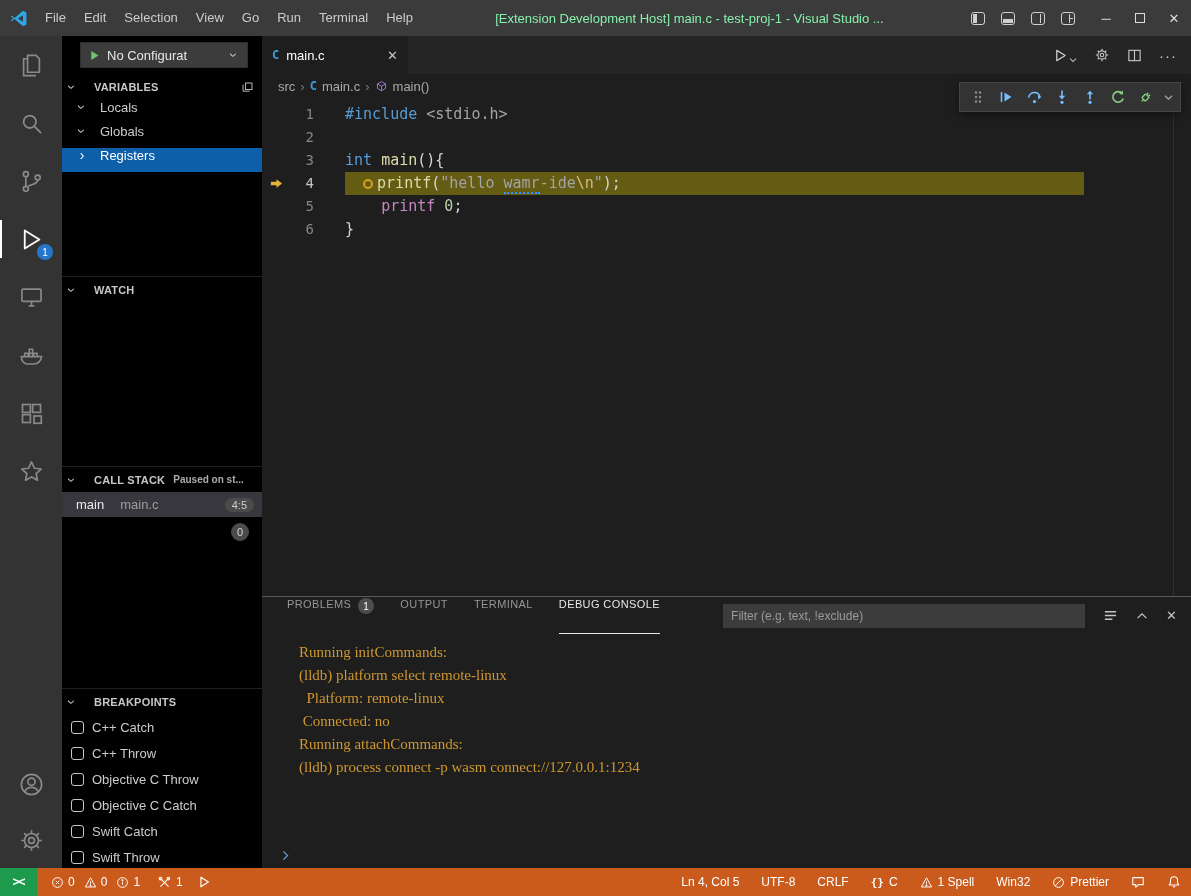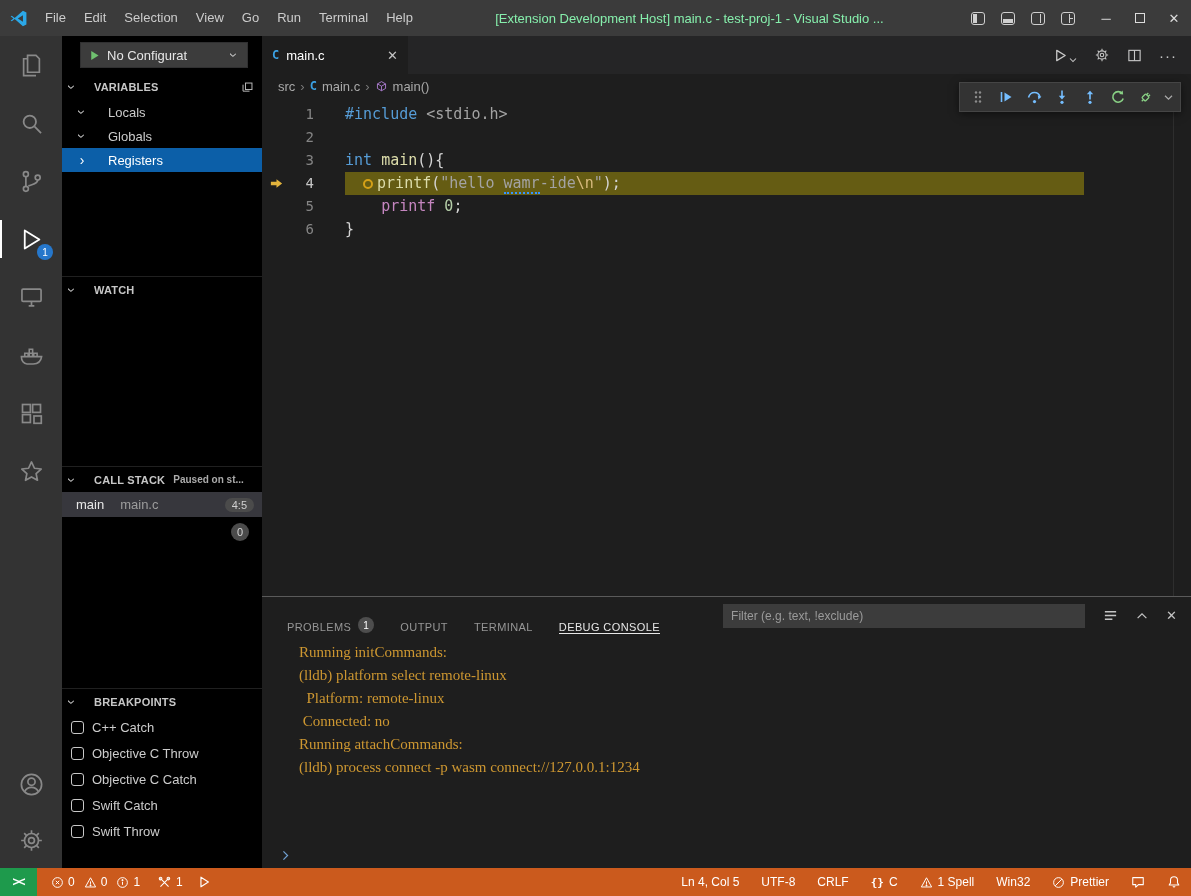--- a/index.html
+++ b/index.html
@@ -42,21 +42,21 @@
   .sb-top{height:38px;display:flex;align-items:center;padding:0 14px 0 18px;flex:none}
   .config-box{flex:1;height:26px;background:#3c3c3c;border:1px solid #303031;display:flex;align-items:center;padding:0 7px;gap:6px;color:#e6e6e6}
   .config-box .lbl{flex:1;white-space:nowrap;overflow:hidden}
   .chev{display:inline-block;width:12px;text-align:center;color:#c5c5c5;font-size:14px;line-height:1;font-weight:normal}
   .chev.down{transform:rotate(90deg)}
   .sec-hdr{height:26px;display:flex;align-items:center;padding:0 8px 0 4px;font-size:11px;font-weight:bold;color:#c7c7c7;flex:none}
   .sec-hdr.bordered{border-top:1px solid rgba(128,128,128,.25)}
   .sec-hdr .ttl{margin-left:16px;letter-spacing:.2px}
   .hdr-note{margin-left:8px;font-size:10px;color:#ababab;white-space:nowrap;overflow:hidden}
   .hdr-icon{margin-left:auto;color:#bbbbbb}
-  .tree-row{height:24px;display:flex;align-items:center;padding-left:14px;color:#cccccc;flex:none;gap:20px}
+  .tree-row{height:24px;display:flex;align-items:flex-start;padding-left:14px;color:#cccccc;flex:none;gap:12px}
   .tree-row.selected{background:#0c5fa8;color:#fff}
   .tree-row.selected .chev{color:#fff}
   .f1{height:104px;flex:none}.f2{height:164px;flex:none}.f3{height:147px;flex:none}
   .cs-row{height:25px;display:flex;align-items:center;background:#37373d;padding:0 8px 0 14px;flex:none}
   .cs-name{color:#e8e8e8}
   .cs-file{color:#9d9d9d;margin-left:16px}
   .cs-loc{margin-left:auto;background:#4b4b4b;border-radius:9px;padding:1px 7px;font-size:11px;color:#cfcfcf}
   .cs-badge-row{display:flex;justify-content:flex-end;padding:6px 13px 0 0;flex:none}
   .cs-badge{width:18px;height:18px;border-radius:50%;background:#4b4b4b;color:#d6d6d6;font-size:11px;display:flex;align-items:center;justify-content:center}
   .bp-row{height:26px;display:flex;align-items:center;padding-left:9px;gap:8px;flex:none}
@@ -87,21 +87,21 @@
   .tk-kw{color:#569cd6}.tk-fn{color:#dcdcaa}.tk-str{color:#a3a3a3}.tk-esc{color:#d7ba7d}
   .tk-ctl{color:#c586c0}.tk-num{color:#b5cea8}.tk-pl{color:#d4d4d4}
   .tk-sq{border-bottom:2px dotted #3794ff}
 
   .debug-toolbar{position:absolute;top:46px;right:10px;height:30px;background:#333333;border:1px solid #454545;box-shadow:0 2px 8px rgba(0,0,0,.5);display:flex;align-items:center;padding:0 5px;gap:2px;z-index:5}
   .dt-btn{width:26px;height:26px;display:flex;align-items:center;justify-content:center}
 
   
   .panel{height:272px;border-top:1px solid #5a5a5a;display:flex;flex-direction:column;background:#1e1e1e;flex:none}
   .panel-hdr{height:37px;display:flex;align-items:stretch;padding:0 12px 0 25px;flex:none}
-  .panel-tab{display:flex;align-items:flex-end;gap:7px;margin-right:26px;font-size:11px;letter-spacing:.4px;color:#969696;border-bottom:1px solid transparent;padding-top:1px}
+  .panel-tab{display:flex;align-items:flex-start;gap:7px;margin-right:26px;font-size:11px;letter-spacing:.4px;color:#969696;border-bottom:1px solid transparent;padding-top:1px}
   .panel-tab.active{color:#e7e7e7;border-bottom-color:#e7e7e7}
   .pt-badge{min-width:16px;height:16px;border-radius:8px;background:#4d4d4d;color:#fff;font-size:10px;display:flex;align-items:center;justify-content:center;padding:0 4px}
   .panel-filter{margin-left:auto;align-self:center;width:362px;height:24px;background:#3c3c3c;color:#9b9b9b;font-size:12px;display:flex;align-items:center;padding:0 8px;white-space:nowrap;overflow:hidden}
   .panel-icons{display:flex;align-items:center;gap:17px;margin-left:18px;align-self:center;color:#c5c5c5;padding-right:2px}
   .console{flex:1;padding:7px 0 0 37px;font-family:Liberation Serif, serif;font-size:15px;overflow:hidden}
   .console-line{height:23px;line-height:23px;white-space:pre;color:#cd9731}
   .console-input{height:26px;display:flex;align-items:center;padding-left:18px;flex:none}
 
   
   .statusbar{height:28px;background:#cb5a1d;display:flex;align-items:center;color:#fff;font-size:12px}
@@ -287,20 +287,24 @@
     <div class="f3"></div>
 
     <div class="sec-hdr bordered">
       <span class="chev down">›</span>
       <span class="ttl">BREAKPOINTS</span>
     </div>
     <div id="bp-rows">
         <div class="bp-row">
           <span class="cbx"></span>
           <span>C++ Catch</span>
+        </div>
+        <div class="bp-row">
+          <span class="cbx"></span>
+          <span>C++ Throw</span>
         </div>
         <div class="bp-row">
           <span class="cbx"></span>
           <span>Objective C Throw</span>
         </div>
         <div class="bp-row">
           <span class="cbx"></span>
           <span>Objective C Catch</span>
         </div>
         <div class="bp-row">

